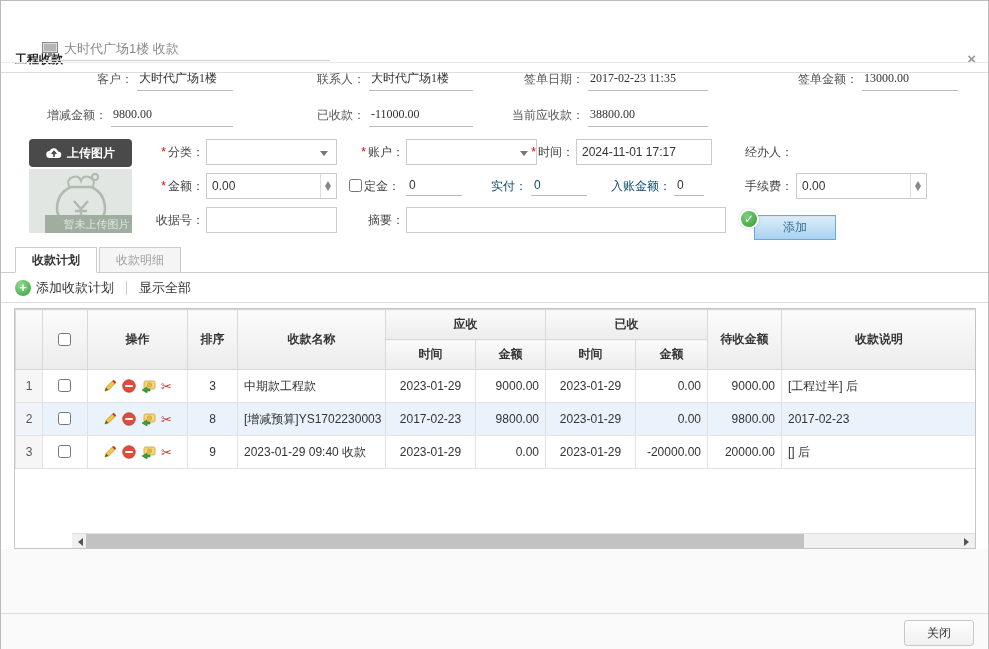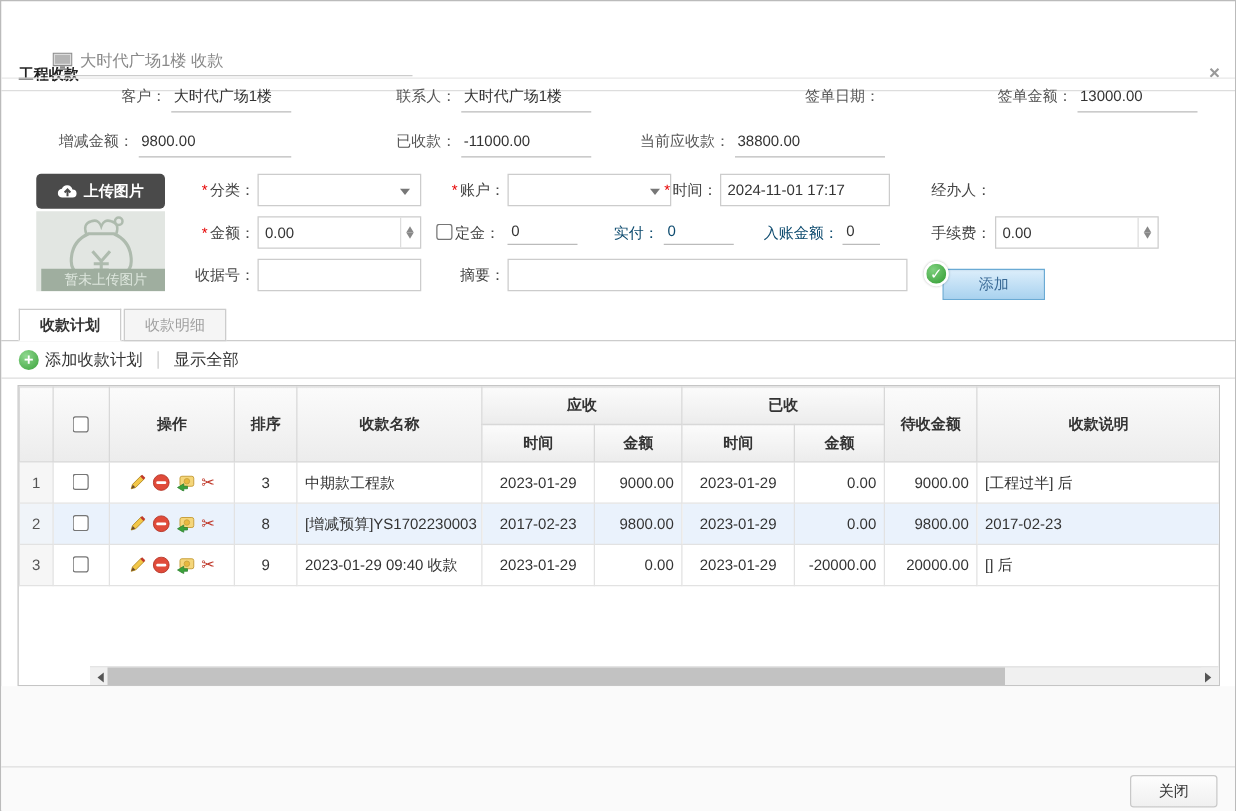--- a/index.html
+++ b/index.html
@@ -10,30 +10,30 @@
   
   .titlebar { height:28px; line-height:28px; padding:0 14px; border-bottom:1px solid #ddd; font-weight:bold; font-size:12px; color:#222; position:relative;margin-top:44px; }
   .close-x { position:absolute; right:12px; top:0; color:#999; font-size:15px; font-weight:bold; cursor:pointer; }
 
   
   .subheader { position:absolute; left:18px; top:36px; width:288px; height:24px; border-bottom:1px solid #ccc; color:#8a8a8a; font-size:13px; display:flex; align-items:center; gap:6px;margin-left:23px; }
   .hr-full { position:absolute; left:0; top:61px; width:100%; border-bottom:1px solid #e8e8e8; }
 
   
   .info { position:absolute; left:14px; top:66px; width:950px; display:grid; grid-template-columns:218px 240px 235px 250px; grid-row-gap:12px; }
-  .info .cell { display:flex; align-items:flex-start; height:24px; }
+  .info .cell { display:flex; align-items:center; height:24px;font-family:Liberation Serif, serif; }
   .info .lab { flex:1; text-align:right; color:#555; padding-right:4px; line-height:20px; white-space:nowrap; }
   .info .val { border-bottom:1px solid #bbb; color:#333; line-height:20px; padding:0 2px 2px 2px; white-space:nowrap; }
   .w92{width:96px;} .w122{width:122px;} .w100{width:104px;} .w118{width:120px;}
 
   
   .entry { position:absolute; left:0; top:132px; width:989px; height:110px; }
   .upload-btn { position:absolute; left:28px; top:6px; width:103px; height:28px; background:#4a4a4a; border-radius:4px; color:#fff; font-weight:bold; display:flex; align-items:center; justify-content:center; gap:5px; cursor:pointer; }
   .upload-ph { position:absolute; left:28px; top:36px; width:103px; height:64px; background:#e2e6e2; overflow:hidden; }
-  .upload-ph .band { position:absolute; left:4px; bottom:0; width:100%; height:18px; background:#9fae9f; color:#dde6dd; font-size:11px; text-align:center; line-height:18px; }
+  .upload-ph .band { position:absolute; left:16px; bottom:0; width:100%; height:18px; background:#9fae9f; color:#dde6dd; font-size:11px; text-align:center; line-height:18px; }
   .flab { position:absolute; height:26px; line-height:26px; text-align:right; color:#444; white-space:nowrap; }
   .req { color:#e60000; margin-right:2px; }
   .fld { position:absolute; height:26px; border:1px solid #ccc; background:#fff; line-height:24px; padding:0 5px; color:#333; }
   .combo::after { content:""; position:absolute; right:8px; top:11px; border:4px solid transparent; border-top:5px solid #777; }
   .spinner { padding-right:18px; }
   .spin { position:absolute; right:0; top:0; width:16px; height:24px; border-left:1px solid #ddd; }
   .spin i { position:absolute; left:4px; width:0; height:0; border:3.5px solid transparent; }
   .spin .up { top:4px; border-bottom:5px solid #888; }
   .spin .dn { bottom:4px; border-top:5px solid #888; }
   .uval { position:absolute; height:22px; line-height:22px; border-bottom:1px solid #bbb; padding:0 3px; }
@@ -108,20 +108,21 @@
     <div class="cell">
         <span class="lab">客户：</span>
         <span class="val w92">大时代广场1楼</span>
       </div>
     <div class="cell">
         <span class="lab">联系人：</span>
         <span class="val w100">大时代广场1楼</span>
       </div>
     <div class="cell">
         <span class="lab">签单日期：</span>
+        <span class="val w118">2017-02-23 11:35</span>
       </div>
     <div class="cell">
         <span class="lab">签单金额：</span>
         <span class="val w92">13000.00</span>
       </div>
     <div class="cell">
         <span class="lab">增减金额：</span>
         <span class="val w122">9800.00</span>
       </div>
     <div class="cell">

